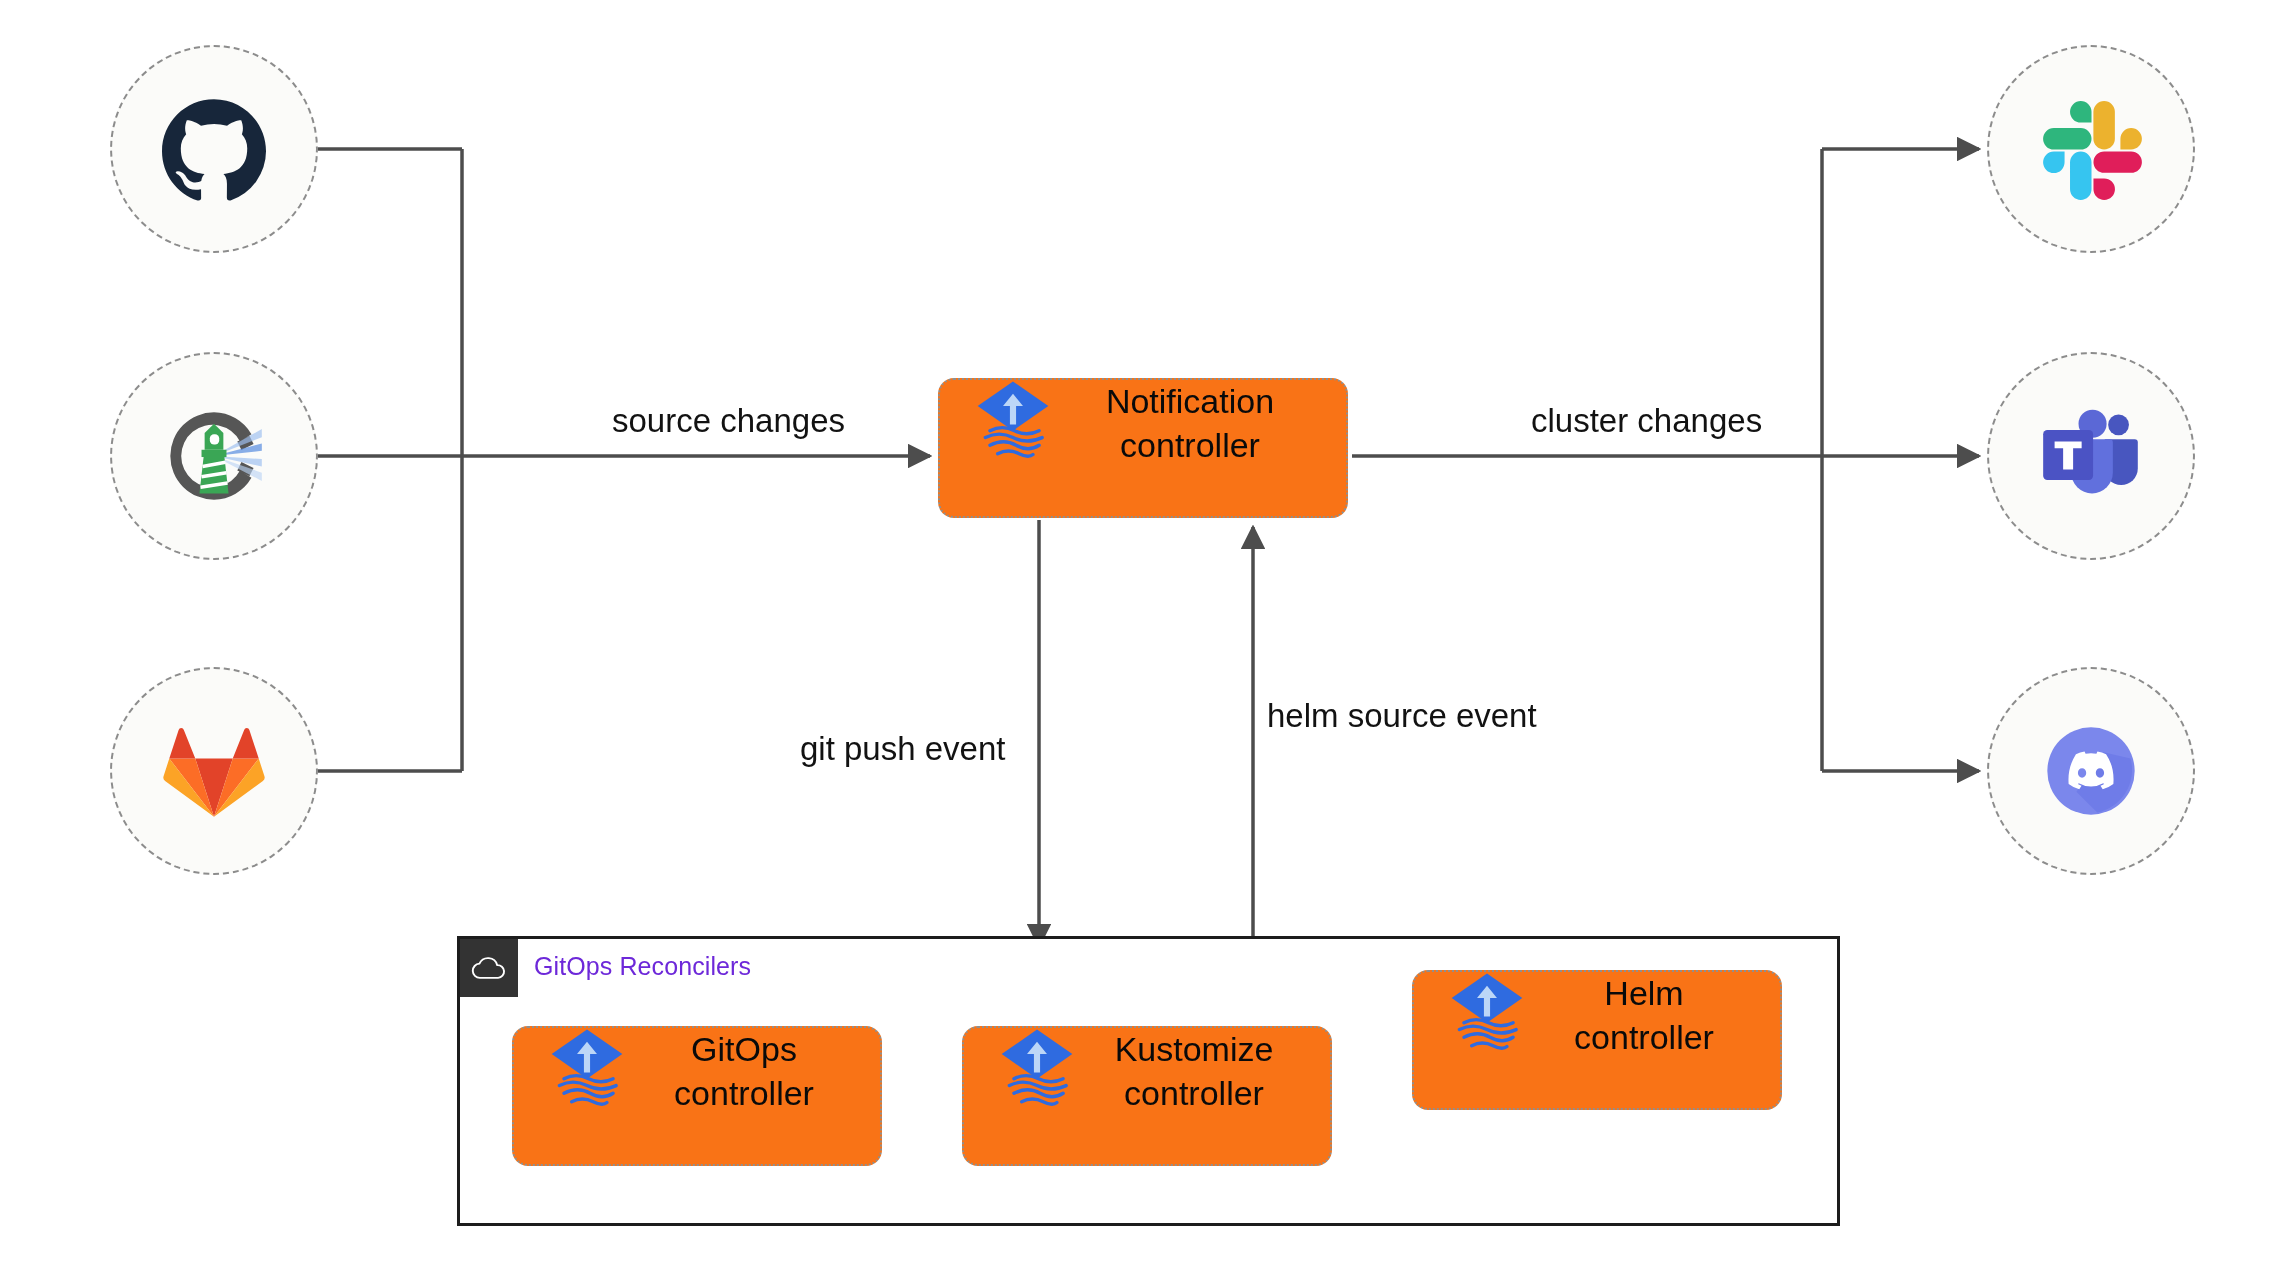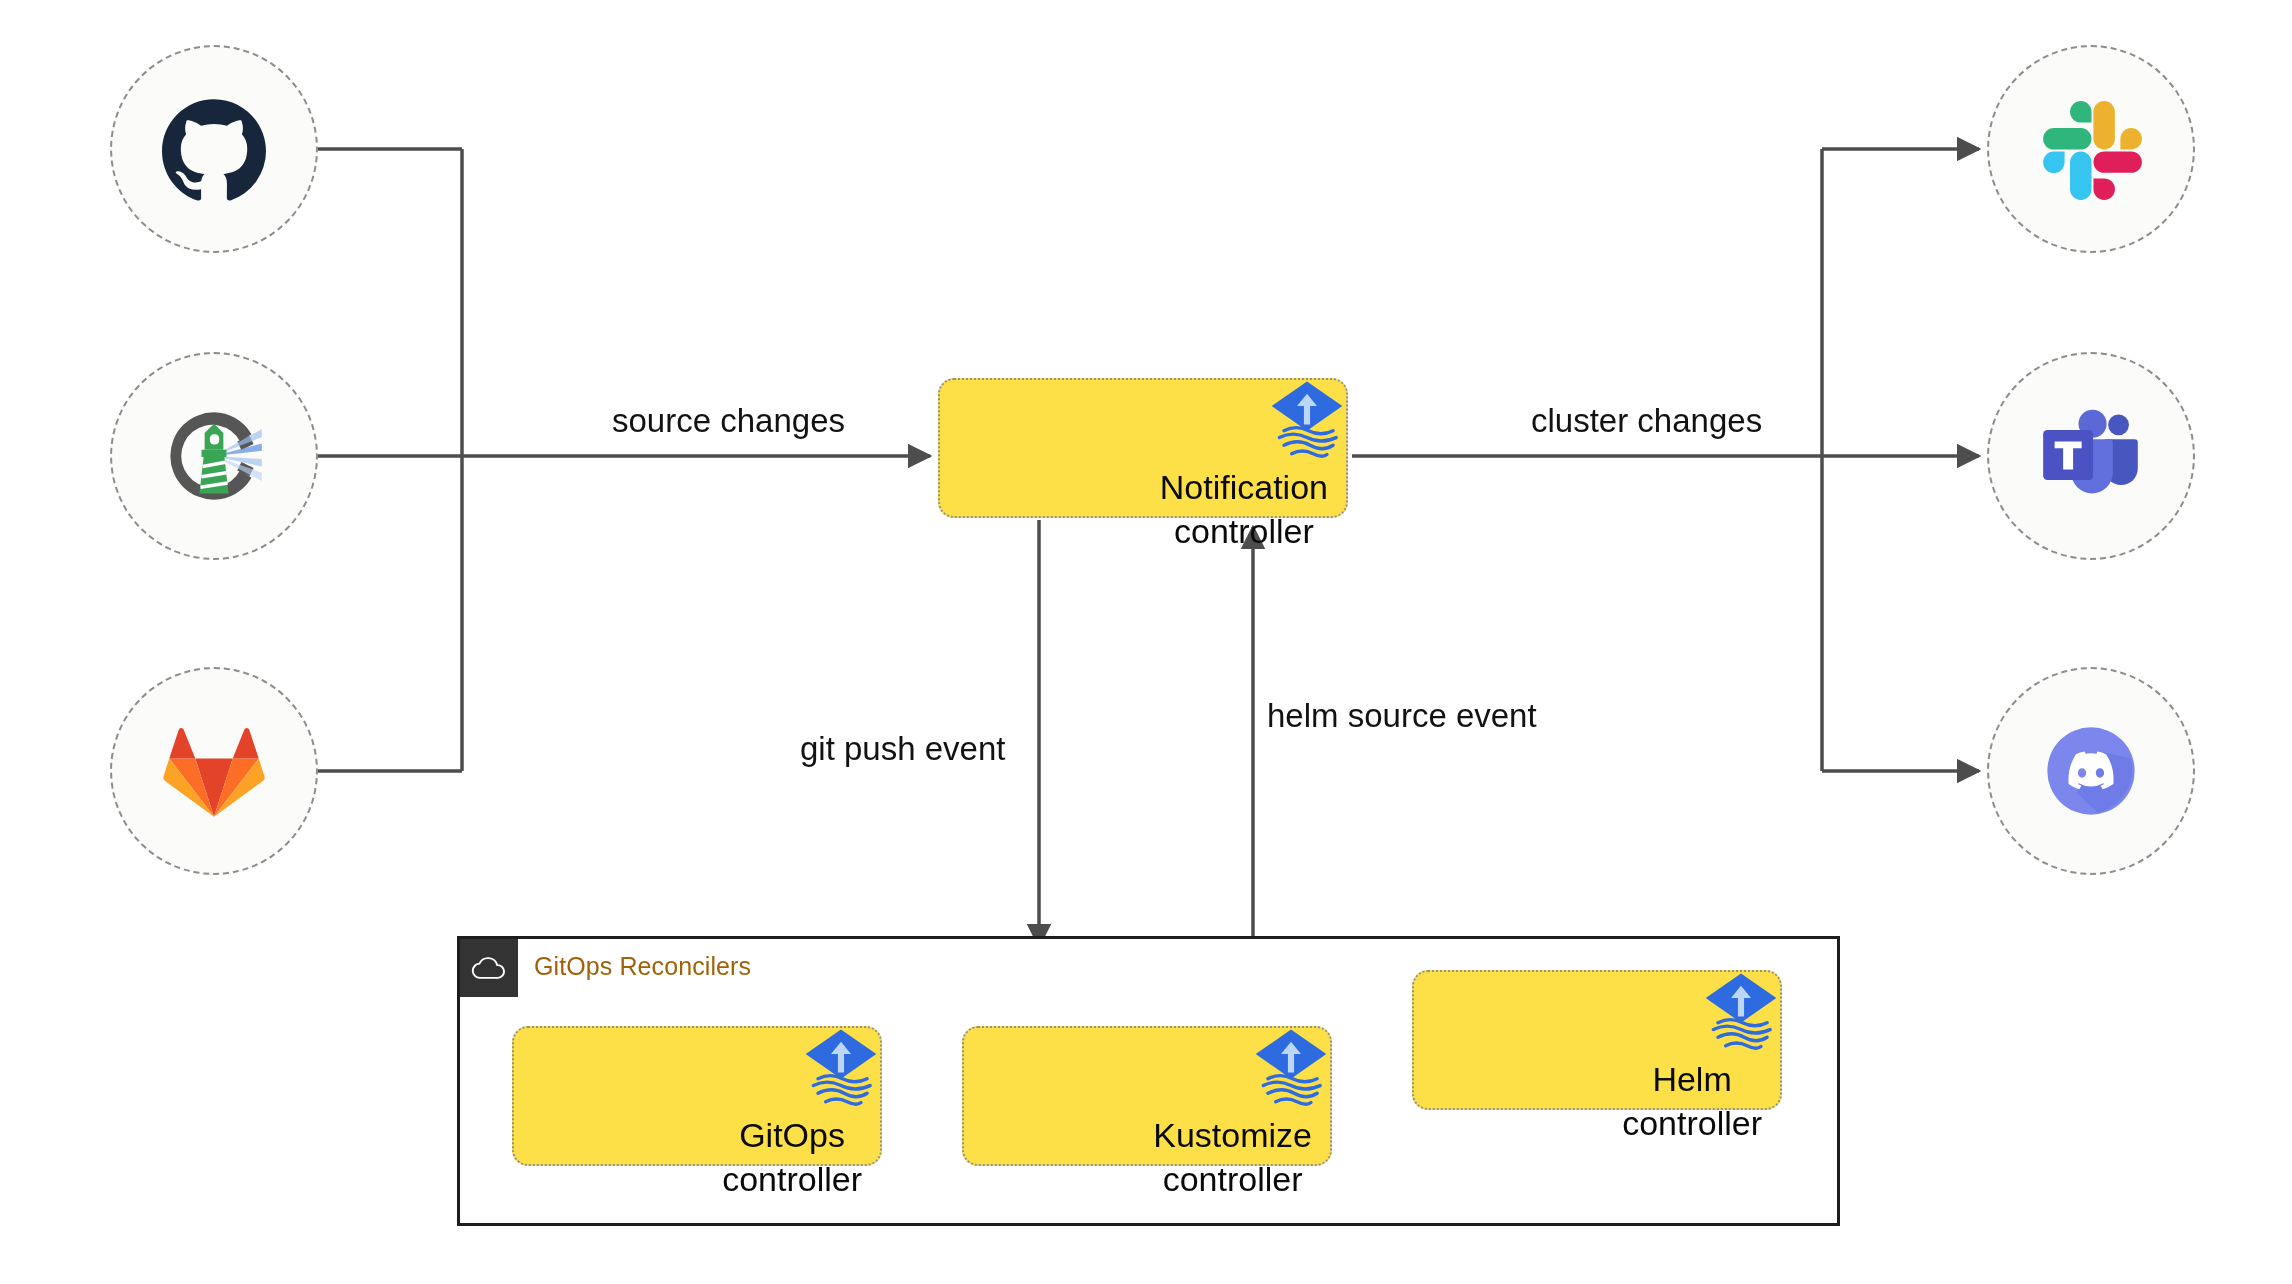--- a/index.html
+++ b/index.html
@@ -39,27 +39,27 @@
   }
   .circle-node .glyph {
     width: 104px;
     height: 104px;
     display: block;
   }
 
   
   .ctrl-card {
     position: absolute;
-    background: #fde047;
+    background: #f97316;
     border: 2px dotted #8f8f8f;
     border-radius: 16px;
     box-sizing: border-box;
     display: flex;
-    flex-direction: column;
-    align-items: flex-end;
+    flex-direction: row;
+    align-items: flex-start;
     justify-content: flex-start;
   }
   .ctrl-card .flux-mark {
     width: 78px;
     height: 86px;
     flex: 0 0 auto;
     margin-left: 34px;
   }
   .ctrl-card .ctrl-label {
     flex: 1 1 auto;
@@ -88,21 +88,21 @@
     display: flex;
     align-items: center;
     justify-content: center;
   }
   #gitops-badge svg { width: 38px; height: 38px; display: block; }
   #gitops-title {
     position: absolute;
     left: 74px;
     top: 13px;
     font-size: 25px;
-    color: #a16207;
+    color: #6d28d9;
     letter-spacing: 0.1px;
   }
 
   
   .edge-label {
     position: absolute;
     font-size: 33px;
     color: #121212;
     white-space: nowrap;
   }

